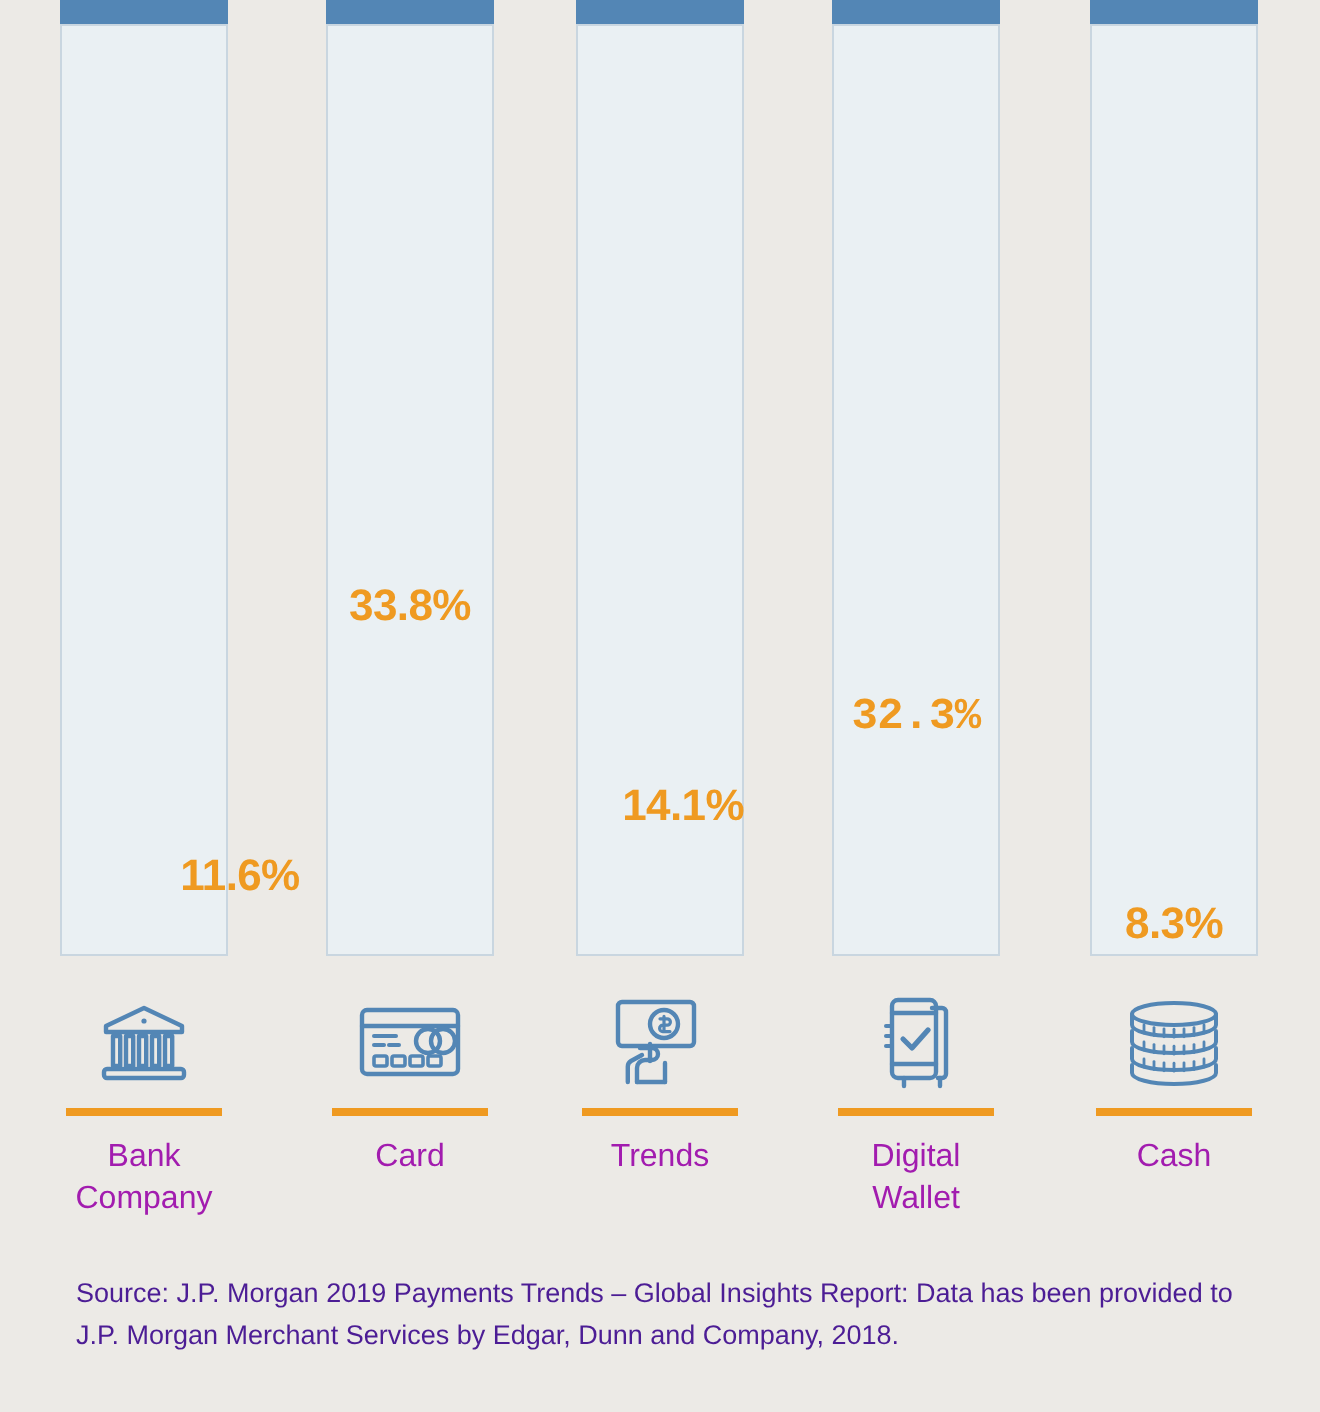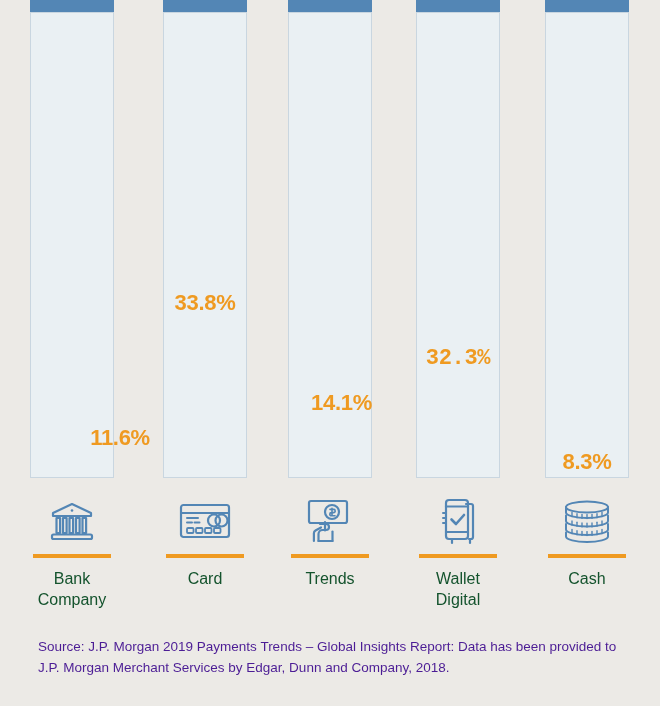--- a/index.html
+++ b/index.html
@@ -81,21 +81,21 @@
     height: 4px;
     background: #EF9A21;
   }
 
   .cat-label {
     position: absolute;
     top: 556px;
     left: -16px;
     width: 116px;
     text-align: center;
-    color: #14532d;
+    color: #a21caf;
     font-size: 16px;
     line-height: 21px;
   }
 
   .source-note {
     position: absolute;
     left: 38px;
     top: 636px;
     width: 586px;
     color: #4c1d95;
@@ -195,22 +195,22 @@
         <path d="M16.5 22.5 l4.5 4.5 l8-9" stroke-width="2.6"></path>
         <line x1="8" y1="16" x2="11" y2="16" stroke-width="2"></line>
         <line x1="8" y1="21" x2="11" y2="21" stroke-width="2"></line>
         <line x1="8" y1="26" x2="11" y2="26" stroke-width="2"></line>
         <line x1="17" y1="42" x2="17" y2="46"></line>
         <line x1="35" y1="42" x2="35" y2="46"></line>
       </svg>
     </div>
     <div class="cat-rule"></div>
     <div class="cat-label">
+      <div>Digital</div>
       <div>Wallet</div>
-      <div>Digital</div>
     </div>
   </div>
 
   <div class="column" style="left:545px;">
     <div class="bar-track"></div>
     <div class="bar-fill" style="height:37px;"></div>
     <div class="value-label" style="top:408px;margin-top:31px;">8.3%</div>
     <div class="icon-wrap">
       <svg width="50" height="44" viewBox="0 0 50 44" fill="none" stroke="#5386B5" stroke-width="2" stroke-linejoin="round" stroke-linecap="round">
         <ellipse cx="25" cy="8" rx="21" ry="5.5"></ellipse>

